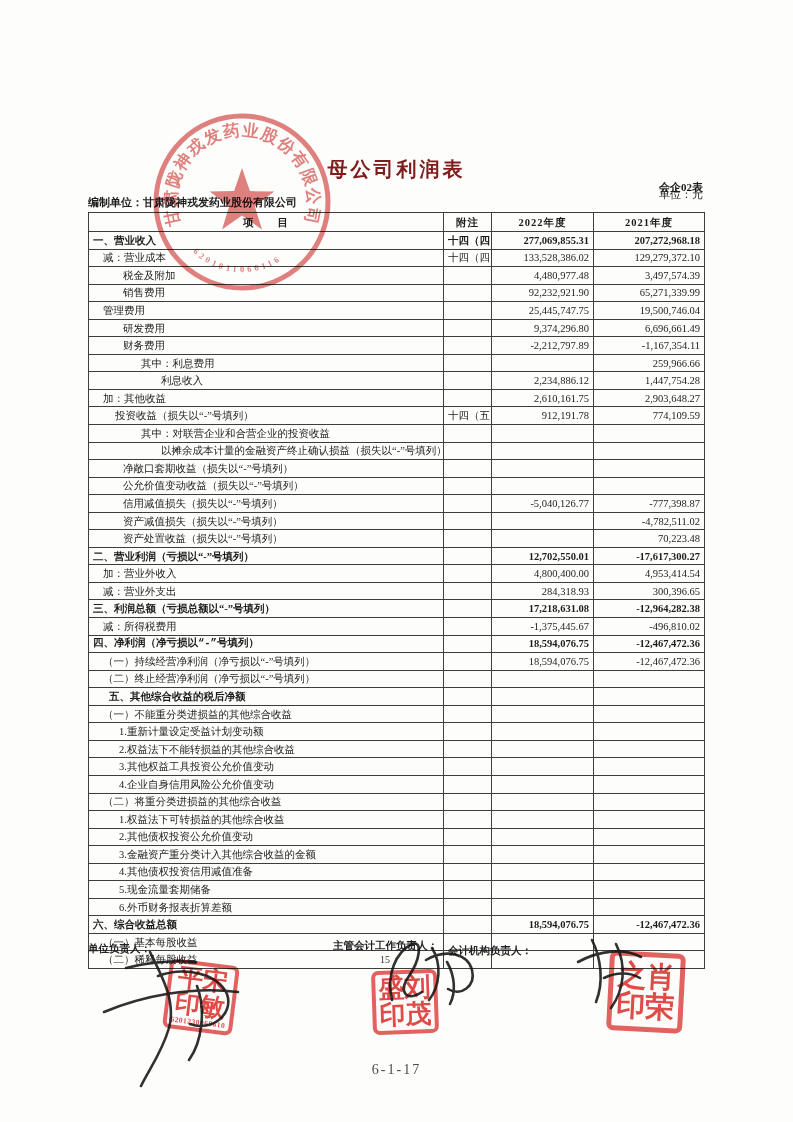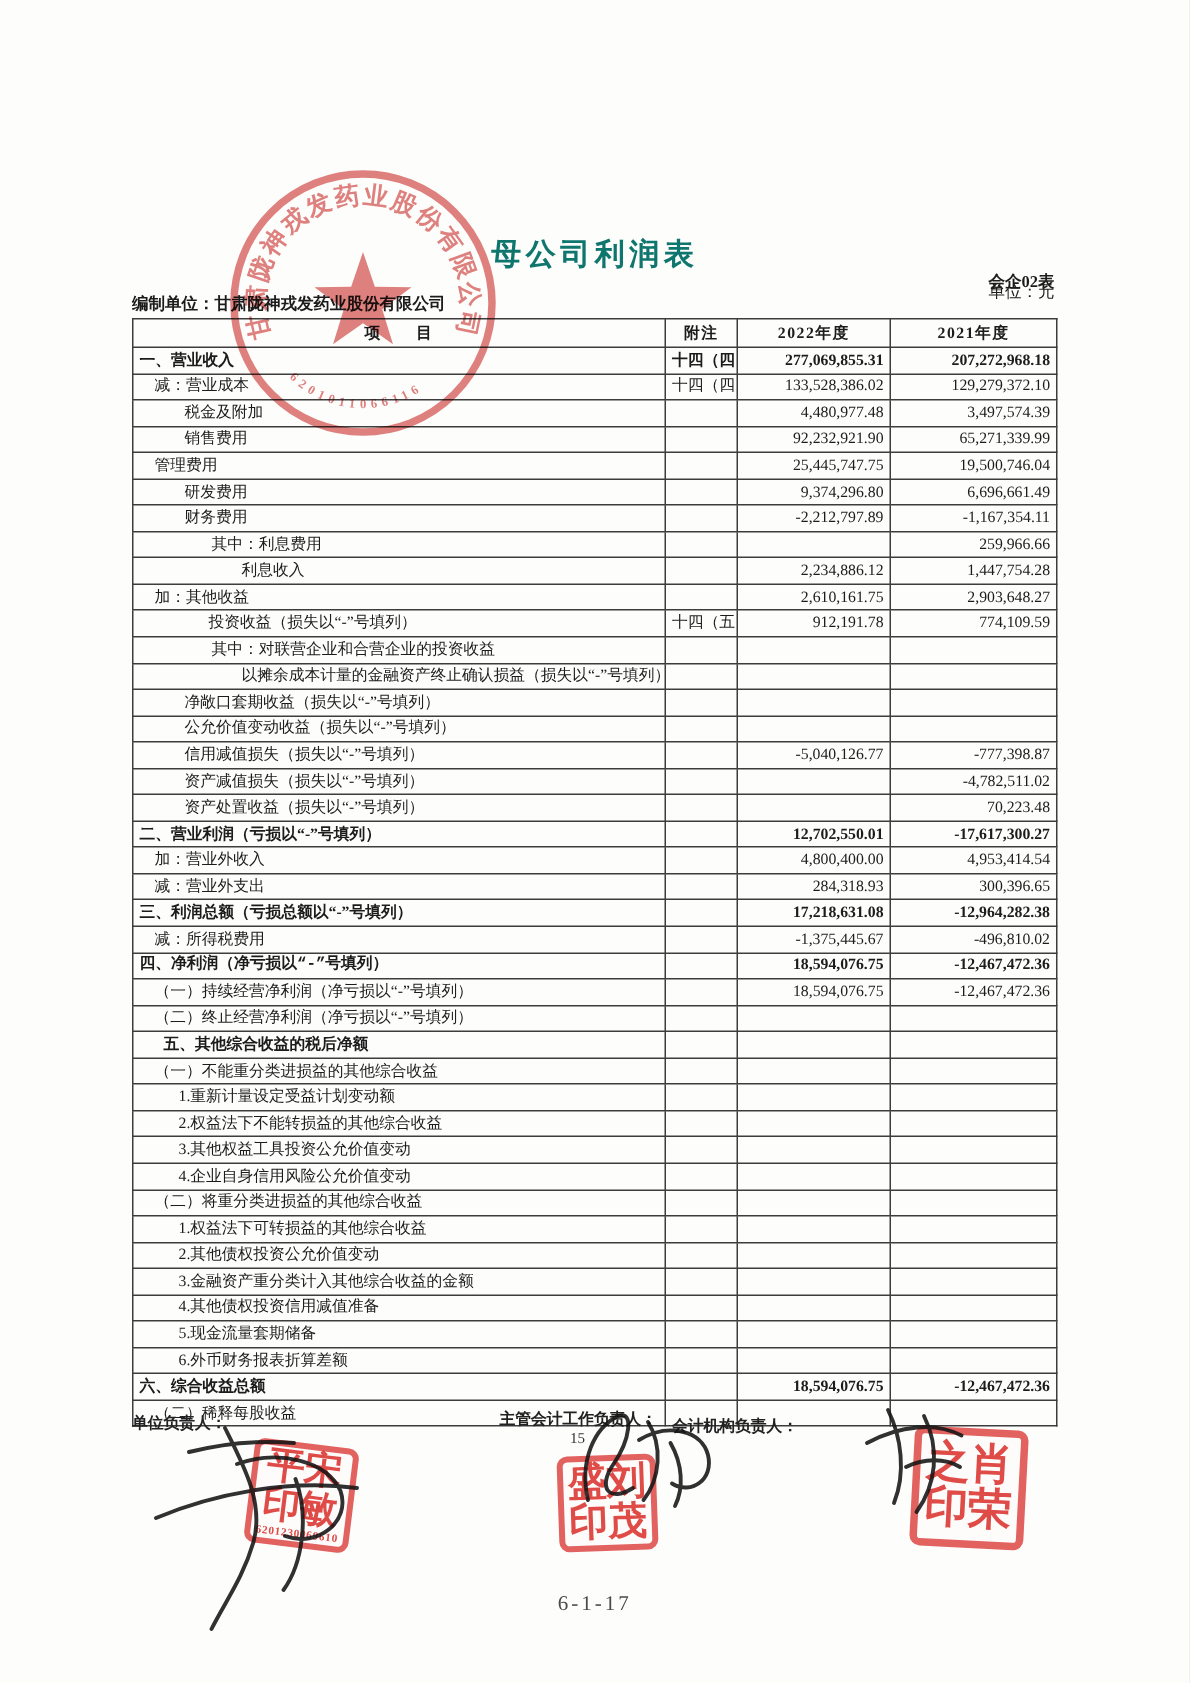--- a/index.html
+++ b/index.html
@@ -3,21 +3,21 @@
 <meta charset="utf-8">
 <style>
   html,body{margin:0;padding:0;background:#e8e8e8;}
   .page{
     position:relative;width:793px;height:1122px;background:#fdfdfc;
     font-family:"Liberation Serif","DejaVu Serif",serif;color:#1c1c1c;
     overflow:hidden;margin:0 auto;
   }
   .title{
     position:absolute;left:0;top:156px;width:100%;text-align:center;
-    font-size:20px;font-weight:bold;letter-spacing:3px;color:#0f766e;
+    font-size:20px;font-weight:bold;letter-spacing:3px;color:#7f1d1d;
   }
   .form-code{position:absolute;right:90px;top:180px;font-size:11px;font-weight:bold;}
   .prepared-by{position:absolute;left:88px;top:195px;font-size:11px;font-weight:bold;}
   .unit-label{position:absolute;right:90px;top:187px;font-size:11px;font-weight:normal;}
   table.stmt{
     position:absolute;left:88px;top:212px;width:616px;
     border-collapse:collapse;table-layout:fixed;
   }
   table.stmt col.c-item{width:355px;}
   table.stmt col.c-note{width:48px;}
@@ -127,21 +127,21 @@
           <td class="amt">2,234,886.12</td>
           <td class="amt">1,447,754.28</td>
         </tr>
         <tr>
           <td class="lbl" style="padding-left: 14px; margin-left: 40px;">加：其他收益</td>
           <td class="note"></td>
           <td class="amt">2,610,161.75</td>
           <td class="amt">2,903,648.27</td>
         </tr>
         <tr>
-          <td class="lbl" style="padding-left: 50px;">投资收益（损失以“-”号填列）</td>
+          <td class="lbl" style="padding-left: 26px;">投资收益（损失以“-”号填列）</td>
           <td class="note">十四（五）</td>
           <td class="amt">912,191.78</td>
           <td class="amt">774,109.59</td>
         </tr>
         <tr>
           <td class="lbl" style="padding-left: 52px;">其中：对联营企业和合营企业的投资收益</td>
           <td class="note"></td>
           <td class="amt"></td>
           <td class="amt"></td>
         </tr>
@@ -305,20 +305,26 @@
           <td class="lbl" style="padding-left: 30px;">6.外币财务报表折算差额</td>
           <td class="note"></td>
           <td class="amt"></td>
           <td class="amt"></td>
         </tr>
         <tr class="b">
           <td class="lbl" style="padding-left: 4px;">六、综合收益总额</td>
           <td class="note"></td>
           <td class="amt">18,594,076.75</td>
           <td class="amt">-12,467,472.36</td>
+        </tr>
+        <tr>
+          <td class="lbl" style="padding-left: 14px;">（一）基本每股收益</td>
+          <td class="note"></td>
+          <td class="amt"></td>
+          <td class="amt"></td>
         </tr>
         <tr>
           <td class="lbl" style="padding-left: 14px;">（二）稀释每股收益</td>
           <td class="note"></td>
           <td class="amt"></td>
           <td class="amt"></td>
         </tr>
       </tbody>
   </table>
 

